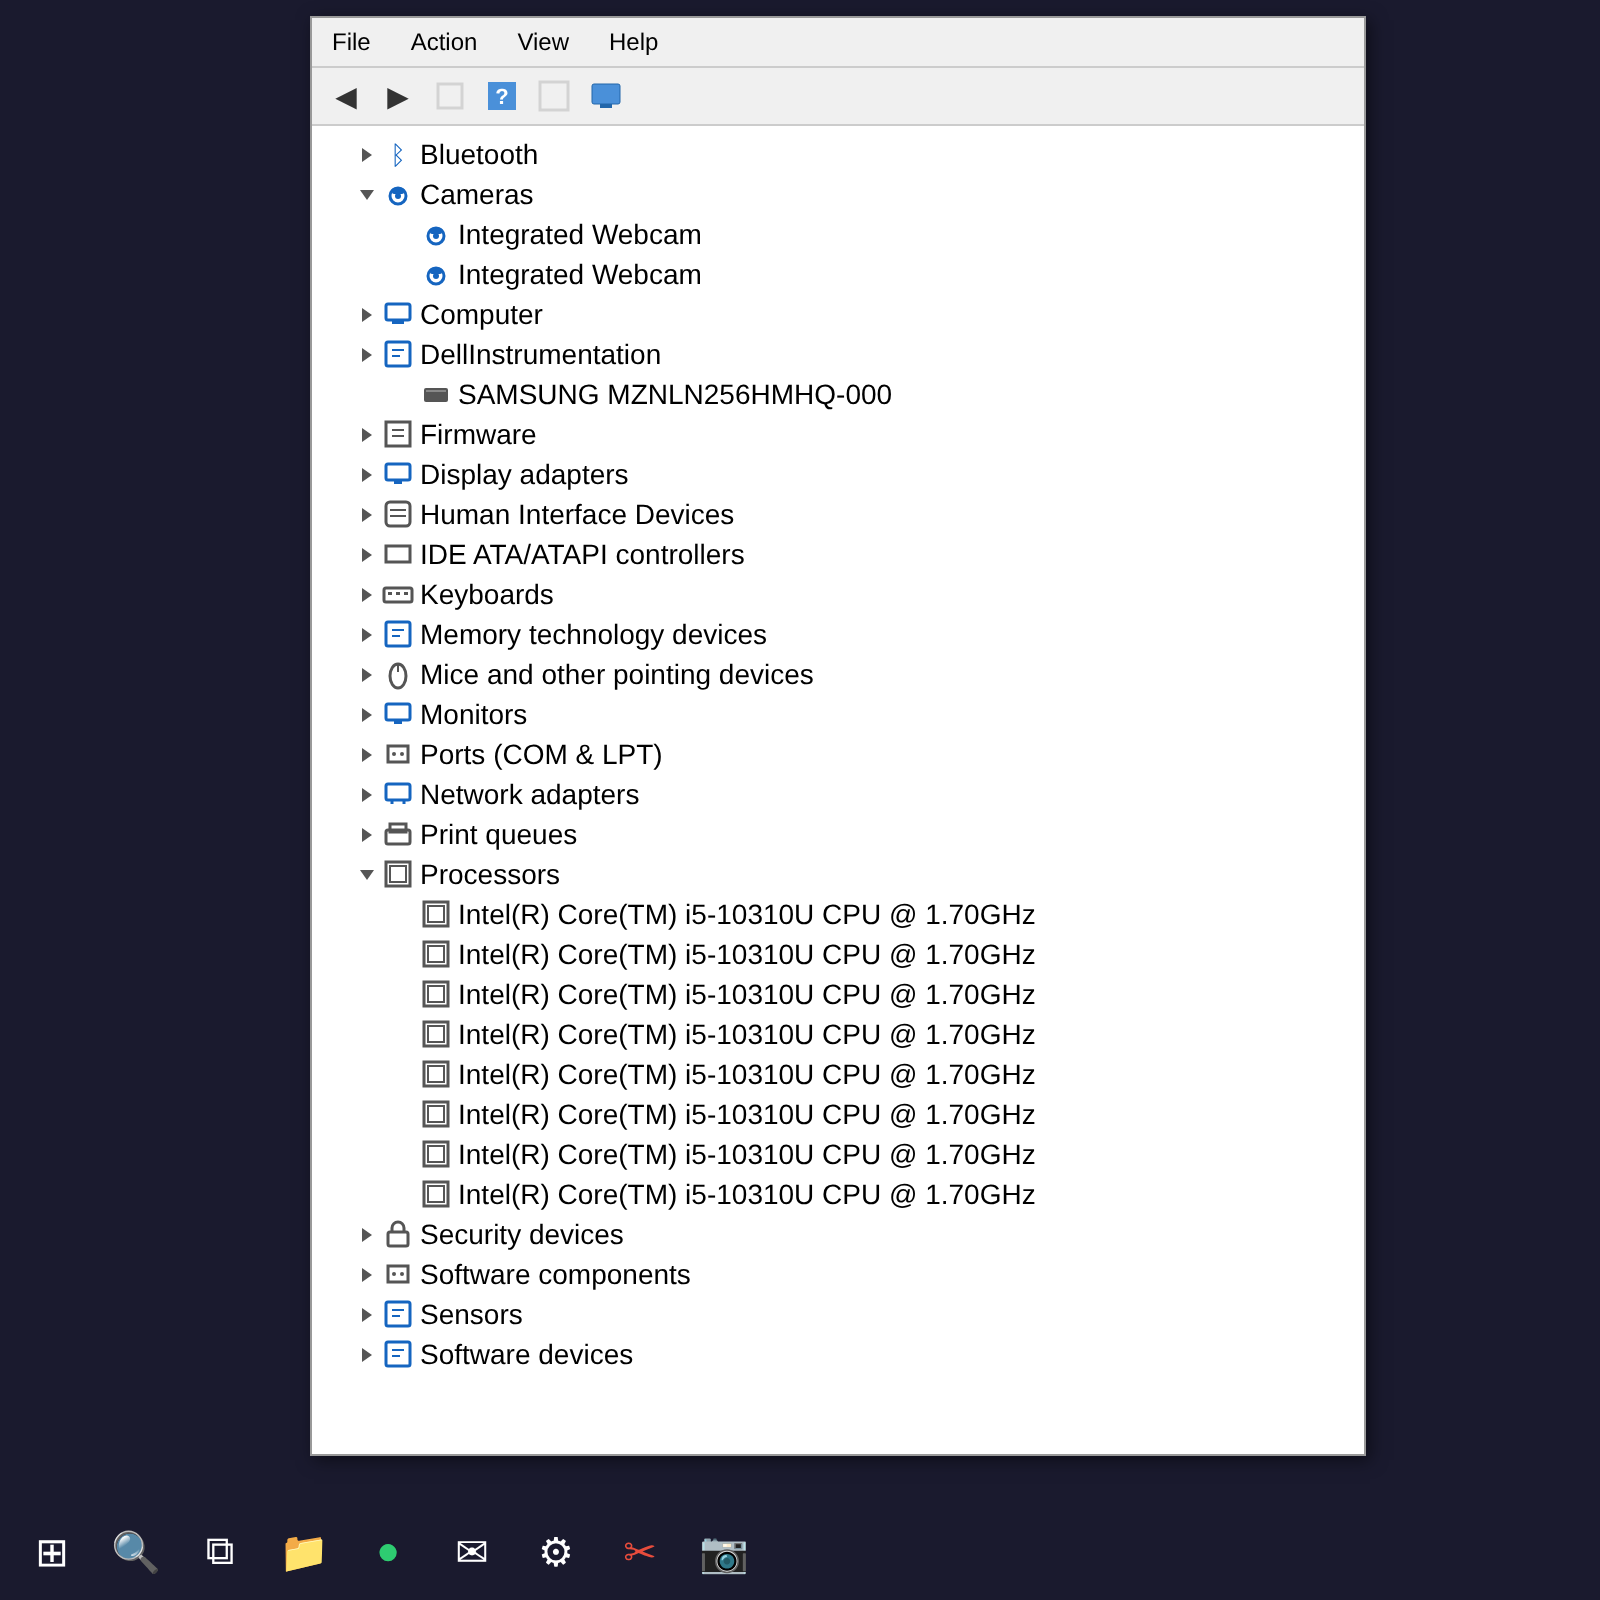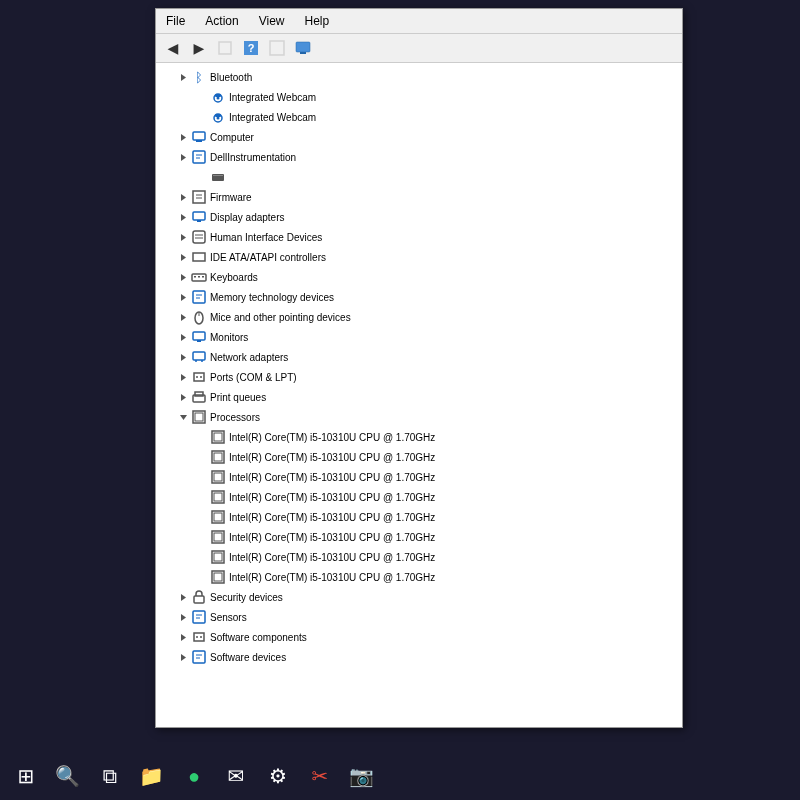--- a/index.html
+++ b/index.html
@@ -99,21 +99,21 @@
       width: 16px;
       height: 16px;
       display: inline-flex;
       align-items: center;
       justify-content: center;
       font-size: 13px;
       margin-right: 3px;
       flex-shrink: 0;
     }
     .item-label {
-      font-size: 10px;
+      font-size: 14px;
     }
 
     
     .taskbar {
       position: absolute;
       bottom: 0;
       left: 0;
       width: 800px;
       height: 48px;
       background: #1a1a2e;
@@ -185,42 +185,57 @@
             <polygon points="2,1 7,4.5 2,8" fill="#555"></polygon>
           </svg>
         </span>
         <span class="item-icon">
           <svg width="16" height="16" viewBox="0 0 16 16">
             <text x="8" y="13" text-anchor="middle" font-size="13" fill="#1565C0">ᛒ</text>
           </svg>
         </span>
         <span class="item-label">Bluetooth</span>
       </div>
-      <div class="tree-item indent-2">
-        <span class="expand-icon"></span>
+      <div class="tree-item indent-1">
+        <span class="expand-icon">
+          <svg width="9" height="9" viewBox="0 0 9 9">
+            <polygon points="1,2 8,2 4.5,7" fill="#555"></polygon>
+          </svg>
+        </span>
         <span class="item-icon">
           <svg width="16" height="16" viewBox="0 0 16 16">
             <ellipse cx="8" cy="9" rx="4" ry="4" fill="none" stroke="#1565C0" stroke-width="1.5"></ellipse>
             <ellipse cx="8" cy="9" rx="1.5" ry="1.5" fill="#1565C0"></ellipse>
             <rect x="5" y="5" width="6" height="3" rx="1" fill="#1565C0"></rect>
           </svg>
         </span>
-        <span class="item-label">Integrated Webcam</span>
+        <span class="item-label">Cameras</span>
       </div>
       <div class="tree-item indent-2">
         <span class="expand-icon"></span>
         <span class="item-icon">
           <svg width="16" height="16" viewBox="0 0 16 16">
             <ellipse cx="8" cy="9" rx="4" ry="4" fill="none" stroke="#1565C0" stroke-width="1.5"></ellipse>
             <ellipse cx="8" cy="9" rx="1.5" ry="1.5" fill="#1565C0"></ellipse>
             <rect x="5" y="5" width="6" height="3" rx="1" fill="#1565C0"></rect>
           </svg>
         </span>
         <span class="item-label">Integrated Webcam</span>
       </div>
+      <div class="tree-item indent-2">
+        <span class="expand-icon"></span>
+        <span class="item-icon">
+          <svg width="16" height="16" viewBox="0 0 16 16">
+            <ellipse cx="8" cy="9" rx="4" ry="4" fill="none" stroke="#1565C0" stroke-width="1.5"></ellipse>
+            <ellipse cx="8" cy="9" rx="1.5" ry="1.5" fill="#1565C0"></ellipse>
+            <rect x="5" y="5" width="6" height="3" rx="1" fill="#1565C0"></rect>
+          </svg>
+        </span>
+        <span class="item-label">Integrated Webcam</span>
+      </div>
       <div class="tree-item indent-1">
         <span class="expand-icon">
           <svg width="9" height="9" viewBox="0 0 9 9">
             <polygon points="2,1 7,4.5 2,8" fill="#555"></polygon>
           </svg>
         </span>
         <span class="item-icon">
           <svg width="16" height="16" viewBox="0 0 16 16">
             <rect x="2" y="3" width="12" height="8" rx="1" fill="none" stroke="#1565C0" stroke-width="1.5"></rect>
             <rect x="5" y="11" width="6" height="2" fill="#1565C0"></rect>
@@ -244,20 +259,21 @@
         <span class="item-label">DellInstrumentation</span>
       </div>
       <div class="tree-item indent-2">
         <span class="expand-icon"></span>
         <span class="item-icon">
           <svg width="16" height="16" viewBox="0 0 16 16">
             <rect x="2" y="5" width="12" height="7" rx="1" fill="#555"></rect>
             <rect x="3" y="6" width="10" height="1" fill="#888"></rect>
           </svg>
         </span>
+        <span class="item-label">SAMSUNG MZNLN256HMHQ-000</span>
       </div>
       <div class="tree-item indent-1">
         <span class="expand-icon">
           <svg width="9" height="9" viewBox="0 0 9 9">
             <polygon points="2,1 7,4.5 2,8" fill="#555"></polygon>
           </svg>
         </span>
         <span class="item-icon">
           <svg width="16" height="16" viewBox="0 0 16 16">
             <rect x="2" y="2" width="12" height="12" fill="none" stroke="#555" stroke-width="1.5"></rect>
@@ -369,193 +385,193 @@
         <span class="item-label">Monitors</span>
       </div>
       <div class="tree-item indent-1">
         <span class="expand-icon">
           <svg width="9" height="9" viewBox="0 0 9 9">
             <polygon points="2,1 7,4.5 2,8" fill="#555"></polygon>
           </svg>
         </span>
         <span class="item-icon">
           <svg width="16" height="16" viewBox="0 0 16 16">
+            <rect x="3" y="4" width="10" height="8" fill="none" stroke="#555" stroke-width="1.5"></rect>
+            <circle cx="6" cy="8" r="1" fill="#555"></circle>
+            <circle cx="10" cy="8" r="1" fill="#555"></circle>
+          </svg>
+        </span>
+        <span class="item-label">Ports (COM &amp; LPT)</span>
+      </div>
+      <div class="tree-item indent-1">
+        <span class="expand-icon">
+          <svg width="9" height="9" viewBox="0 0 9 9">
+            <polygon points="2,1 7,4.5 2,8" fill="#555"></polygon>
+          </svg>
+        </span>
+        <span class="item-icon">
+          <svg width="16" height="16" viewBox="0 0 16 16">
             <rect x="2" y="3" width="12" height="8" rx="1" fill="none" stroke="#1565C0" stroke-width="1.5"></rect>
             <line x1="5" y1="11" x2="5" y2="13" stroke="#1565C0" stroke-width="1.5"></line>
             <line x1="11" y1="11" x2="11" y2="13" stroke="#1565C0" stroke-width="1.5"></line>
           </svg>
         </span>
         <span class="item-label">Network adapters</span>
       </div>
       <div class="tree-item indent-1">
         <span class="expand-icon">
           <svg width="9" height="9" viewBox="0 0 9 9">
             <polygon points="2,1 7,4.5 2,8" fill="#555"></polygon>
           </svg>
         </span>
         <span class="item-icon">
           <svg width="16" height="16" viewBox="0 0 16 16">
+            <rect x="2" y="6" width="12" height="7" rx="1" fill="none" stroke="#555" stroke-width="1.5"></rect>
+            <rect x="4" y="3" width="8" height="4" fill="none" stroke="#555" stroke-width="1.5"></rect>
+          </svg>
+        </span>
+        <span class="item-label">Print queues</span>
+      </div>
+      <div class="tree-item indent-1">
+        <span class="expand-icon">
+          <svg width="9" height="9" viewBox="0 0 9 9">
+            <polygon points="1,2 8,2 4.5,7" fill="#555"></polygon>
+          </svg>
+        </span>
+        <span class="item-icon">
+          <svg width="14" height="14" viewBox="0 0 14 14">
+            <rect x="1" y="1" width="12" height="12" fill="none" stroke="#555" stroke-width="1.5"></rect>
+            <rect x="3" y="3" width="8" height="8" fill="none" stroke="#555" stroke-width="1"></rect>
+          </svg>
+        </span>
+        <span class="item-label">Processors</span>
+      </div>
+      <div class="tree-item indent-2">
+        <span class="expand-icon"></span>
+        <span class="item-icon">
+          <svg width="14" height="14" viewBox="0 0 14 14">
+            <rect x="1" y="1" width="12" height="12" fill="none" stroke="#555" stroke-width="1.5"></rect>
+            <rect x="3" y="3" width="8" height="8" fill="none" stroke="#555" stroke-width="1"></rect>
+          </svg>
+        </span>
+        <span class="item-label">Intel(R) Core(TM) i5-10310U CPU @ 1.70GHz</span>
+      </div>
+      <div class="tree-item indent-2">
+        <span class="expand-icon"></span>
+        <span class="item-icon">
+          <svg width="14" height="14" viewBox="0 0 14 14">
+            <rect x="1" y="1" width="12" height="12" fill="none" stroke="#555" stroke-width="1.5"></rect>
+            <rect x="3" y="3" width="8" height="8" fill="none" stroke="#555" stroke-width="1"></rect>
+          </svg>
+        </span>
+        <span class="item-label">Intel(R) Core(TM) i5-10310U CPU @ 1.70GHz</span>
+      </div>
+      <div class="tree-item indent-2">
+        <span class="expand-icon"></span>
+        <span class="item-icon">
+          <svg width="14" height="14" viewBox="0 0 14 14">
+            <rect x="1" y="1" width="12" height="12" fill="none" stroke="#555" stroke-width="1.5"></rect>
+            <rect x="3" y="3" width="8" height="8" fill="none" stroke="#555" stroke-width="1"></rect>
+          </svg>
+        </span>
+        <span class="item-label">Intel(R) Core(TM) i5-10310U CPU @ 1.70GHz</span>
+      </div>
+      <div class="tree-item indent-2">
+        <span class="expand-icon"></span>
+        <span class="item-icon">
+          <svg width="14" height="14" viewBox="0 0 14 14">
+            <rect x="1" y="1" width="12" height="12" fill="none" stroke="#555" stroke-width="1.5"></rect>
+            <rect x="3" y="3" width="8" height="8" fill="none" stroke="#555" stroke-width="1"></rect>
+          </svg>
+        </span>
+        <span class="item-label">Intel(R) Core(TM) i5-10310U CPU @ 1.70GHz</span>
+      </div>
+      <div class="tree-item indent-2">
+        <span class="expand-icon"></span>
+        <span class="item-icon">
+          <svg width="14" height="14" viewBox="0 0 14 14">
+            <rect x="1" y="1" width="12" height="12" fill="none" stroke="#555" stroke-width="1.5"></rect>
+            <rect x="3" y="3" width="8" height="8" fill="none" stroke="#555" stroke-width="1"></rect>
+          </svg>
+        </span>
+        <span class="item-label">Intel(R) Core(TM) i5-10310U CPU @ 1.70GHz</span>
+      </div>
+      <div class="tree-item indent-2">
+        <span class="expand-icon"></span>
+        <span class="item-icon">
+          <svg width="14" height="14" viewBox="0 0 14 14">
+            <rect x="1" y="1" width="12" height="12" fill="none" stroke="#555" stroke-width="1.5"></rect>
+            <rect x="3" y="3" width="8" height="8" fill="none" stroke="#555" stroke-width="1"></rect>
+          </svg>
+        </span>
+        <span class="item-label">Intel(R) Core(TM) i5-10310U CPU @ 1.70GHz</span>
+      </div>
+      <div class="tree-item indent-2">
+        <span class="expand-icon"></span>
+        <span class="item-icon">
+          <svg width="14" height="14" viewBox="0 0 14 14">
+            <rect x="1" y="1" width="12" height="12" fill="none" stroke="#555" stroke-width="1.5"></rect>
+            <rect x="3" y="3" width="8" height="8" fill="none" stroke="#555" stroke-width="1"></rect>
+          </svg>
+        </span>
+        <span class="item-label">Intel(R) Core(TM) i5-10310U CPU @ 1.70GHz</span>
+      </div>
+      <div class="tree-item indent-2">
+        <span class="expand-icon"></span>
+        <span class="item-icon">
+          <svg width="14" height="14" viewBox="0 0 14 14">
+            <rect x="1" y="1" width="12" height="12" fill="none" stroke="#555" stroke-width="1.5"></rect>
+            <rect x="3" y="3" width="8" height="8" fill="none" stroke="#555" stroke-width="1"></rect>
+          </svg>
+        </span>
+        <span class="item-label">Intel(R) Core(TM) i5-10310U CPU @ 1.70GHz</span>
+      </div>
+      <div class="tree-item indent-1">
+        <span class="expand-icon">
+          <svg width="9" height="9" viewBox="0 0 9 9">
+            <polygon points="2,1 7,4.5 2,8" fill="#555"></polygon>
+          </svg>
+        </span>
+        <span class="item-icon">
+          <svg width="16" height="16" viewBox="0 0 16 16">
+            <rect x="3" y="7" width="10" height="7" rx="1" fill="none" stroke="#555" stroke-width="1.5"></rect>
+            <path d="M5 7 V5 a3 3 0 0 1 6 0 V7" fill="none" stroke="#555" stroke-width="1.5"></path>
+          </svg>
+        </span>
+        <span class="item-label">Security devices</span>
+      </div>
+      <div class="tree-item indent-1">
+        <span class="expand-icon">
+          <svg width="9" height="9" viewBox="0 0 9 9">
+            <polygon points="2,1 7,4.5 2,8" fill="#555"></polygon>
+          </svg>
+        </span>
+        <span class="item-icon">
+          <svg width="16" height="16" viewBox="0 0 16 16">
             <rect x="3" y="4" width="10" height="8" fill="none" stroke="#555" stroke-width="1.5"></rect>
             <circle cx="6" cy="8" r="1" fill="#555"></circle>
             <circle cx="10" cy="8" r="1" fill="#555"></circle>
           </svg>
         </span>
-        <span class="item-label">Ports (COM &amp; LPT)</span>
-      </div>
-      <div class="tree-item indent-1">
-        <span class="expand-icon">
-          <svg width="9" height="9" viewBox="0 0 9 9">
-            <polygon points="2,1 7,4.5 2,8" fill="#555"></polygon>
-          </svg>
-        </span>
-        <span class="item-icon">
-          <svg width="16" height="16" viewBox="0 0 16 16">
-            <rect x="2" y="6" width="12" height="7" rx="1" fill="none" stroke="#555" stroke-width="1.5"></rect>
-            <rect x="4" y="3" width="8" height="4" fill="none" stroke="#555" stroke-width="1.5"></rect>
-          </svg>
-        </span>
-        <span class="item-label">Print queues</span>
-      </div>
-      <div class="tree-item indent-1">
-        <span class="expand-icon">
-          <svg width="9" height="9" viewBox="0 0 9 9">
-            <polygon points="1,2 8,2 4.5,7" fill="#555"></polygon>
-          </svg>
-        </span>
-        <span class="item-icon">
-          <svg width="14" height="14" viewBox="0 0 14 14">
-            <rect x="1" y="1" width="12" height="12" fill="none" stroke="#555" stroke-width="1.5"></rect>
-            <rect x="3" y="3" width="8" height="8" fill="none" stroke="#555" stroke-width="1"></rect>
-          </svg>
-        </span>
-        <span class="item-label">Processors</span>
-      </div>
-      <div class="tree-item indent-2">
-        <span class="expand-icon"></span>
-        <span class="item-icon">
-          <svg width="14" height="14" viewBox="0 0 14 14">
-            <rect x="1" y="1" width="12" height="12" fill="none" stroke="#555" stroke-width="1.5"></rect>
-            <rect x="3" y="3" width="8" height="8" fill="none" stroke="#555" stroke-width="1"></rect>
-          </svg>
-        </span>
-        <span class="item-label">Intel(R) Core(TM) i5-10310U CPU @ 1.70GHz</span>
-      </div>
-      <div class="tree-item indent-2">
-        <span class="expand-icon"></span>
-        <span class="item-icon">
-          <svg width="14" height="14" viewBox="0 0 14 14">
-            <rect x="1" y="1" width="12" height="12" fill="none" stroke="#555" stroke-width="1.5"></rect>
-            <rect x="3" y="3" width="8" height="8" fill="none" stroke="#555" stroke-width="1"></rect>
-          </svg>
-        </span>
-        <span class="item-label">Intel(R) Core(TM) i5-10310U CPU @ 1.70GHz</span>
-      </div>
-      <div class="tree-item indent-2">
-        <span class="expand-icon"></span>
-        <span class="item-icon">
-          <svg width="14" height="14" viewBox="0 0 14 14">
-            <rect x="1" y="1" width="12" height="12" fill="none" stroke="#555" stroke-width="1.5"></rect>
-            <rect x="3" y="3" width="8" height="8" fill="none" stroke="#555" stroke-width="1"></rect>
-          </svg>
-        </span>
-        <span class="item-label">Intel(R) Core(TM) i5-10310U CPU @ 1.70GHz</span>
-      </div>
-      <div class="tree-item indent-2">
-        <span class="expand-icon"></span>
-        <span class="item-icon">
-          <svg width="14" height="14" viewBox="0 0 14 14">
-            <rect x="1" y="1" width="12" height="12" fill="none" stroke="#555" stroke-width="1.5"></rect>
-            <rect x="3" y="3" width="8" height="8" fill="none" stroke="#555" stroke-width="1"></rect>
-          </svg>
-        </span>
-        <span class="item-label">Intel(R) Core(TM) i5-10310U CPU @ 1.70GHz</span>
-      </div>
-      <div class="tree-item indent-2">
-        <span class="expand-icon"></span>
-        <span class="item-icon">
-          <svg width="14" height="14" viewBox="0 0 14 14">
-            <rect x="1" y="1" width="12" height="12" fill="none" stroke="#555" stroke-width="1.5"></rect>
-            <rect x="3" y="3" width="8" height="8" fill="none" stroke="#555" stroke-width="1"></rect>
-          </svg>
-        </span>
-        <span class="item-label">Intel(R) Core(TM) i5-10310U CPU @ 1.70GHz</span>
-      </div>
-      <div class="tree-item indent-2">
-        <span class="expand-icon"></span>
-        <span class="item-icon">
-          <svg width="14" height="14" viewBox="0 0 14 14">
-            <rect x="1" y="1" width="12" height="12" fill="none" stroke="#555" stroke-width="1.5"></rect>
-            <rect x="3" y="3" width="8" height="8" fill="none" stroke="#555" stroke-width="1"></rect>
-          </svg>
-        </span>
-        <span class="item-label">Intel(R) Core(TM) i5-10310U CPU @ 1.70GHz</span>
-      </div>
-      <div class="tree-item indent-2">
-        <span class="expand-icon"></span>
-        <span class="item-icon">
-          <svg width="14" height="14" viewBox="0 0 14 14">
-            <rect x="1" y="1" width="12" height="12" fill="none" stroke="#555" stroke-width="1.5"></rect>
-            <rect x="3" y="3" width="8" height="8" fill="none" stroke="#555" stroke-width="1"></rect>
-          </svg>
-        </span>
-        <span class="item-label">Intel(R) Core(TM) i5-10310U CPU @ 1.70GHz</span>
-      </div>
-      <div class="tree-item indent-2">
-        <span class="expand-icon"></span>
-        <span class="item-icon">
-          <svg width="14" height="14" viewBox="0 0 14 14">
-            <rect x="1" y="1" width="12" height="12" fill="none" stroke="#555" stroke-width="1.5"></rect>
-            <rect x="3" y="3" width="8" height="8" fill="none" stroke="#555" stroke-width="1"></rect>
-          </svg>
-        </span>
-        <span class="item-label">Intel(R) Core(TM) i5-10310U CPU @ 1.70GHz</span>
-      </div>
-      <div class="tree-item indent-1">
-        <span class="expand-icon">
-          <svg width="9" height="9" viewBox="0 0 9 9">
-            <polygon points="2,1 7,4.5 2,8" fill="#555"></polygon>
-          </svg>
-        </span>
-        <span class="item-icon">
-          <svg width="16" height="16" viewBox="0 0 16 16">
-            <rect x="3" y="7" width="10" height="7" rx="1" fill="none" stroke="#555" stroke-width="1.5"></rect>
-            <path d="M5 7 V5 a3 3 0 0 1 6 0 V7" fill="none" stroke="#555" stroke-width="1.5"></path>
-          </svg>
-        </span>
-        <span class="item-label">Security devices</span>
+        <span class="item-label">Software components</span>
       </div>
       <div class="tree-item indent-1">
         <span class="expand-icon">
           <svg width="9" height="9" viewBox="0 0 9 9">
             <polygon points="2,1 7,4.5 2,8" fill="#555"></polygon>
           </svg>
         </span>
         <span class="item-icon">
           <svg width="16" height="16" viewBox="0 0 16 16">
             <rect x="2" y="2" width="12" height="12" rx="1" fill="none" stroke="#1565C0" stroke-width="1.5"></rect>
             <line x1="5" y1="6" x2="11" y2="6" stroke="#1565C0" stroke-width="1"></line>
             <line x1="5" y1="9" x2="9" y2="9" stroke="#1565C0" stroke-width="1"></line>
           </svg>
         </span>
         <span class="item-label">Sensors</span>
-      </div>
-      <div class="tree-item indent-1">
-        <span class="expand-icon">
-          <svg width="9" height="9" viewBox="0 0 9 9">
-            <polygon points="2,1 7,4.5 2,8" fill="#555"></polygon>
-          </svg>
-        </span>
-        <span class="item-icon">
-          <svg width="16" height="16" viewBox="0 0 16 16">
-            <rect x="3" y="4" width="10" height="8" fill="none" stroke="#555" stroke-width="1.5"></rect>
-            <circle cx="6" cy="8" r="1" fill="#555"></circle>
-            <circle cx="10" cy="8" r="1" fill="#555"></circle>
-          </svg>
-        </span>
-        <span class="item-label">Software components</span>
       </div>
       <div class="tree-item indent-1">
         <span class="expand-icon">
           <svg width="9" height="9" viewBox="0 0 9 9">
             <polygon points="2,1 7,4.5 2,8" fill="#555"></polygon>
           </svg>
         </span>
         <span class="item-icon">
           <svg width="16" height="16" viewBox="0 0 16 16">
             <rect x="2" y="2" width="12" height="12" rx="1" fill="none" stroke="#1565C0" stroke-width="1.5"></rect>

